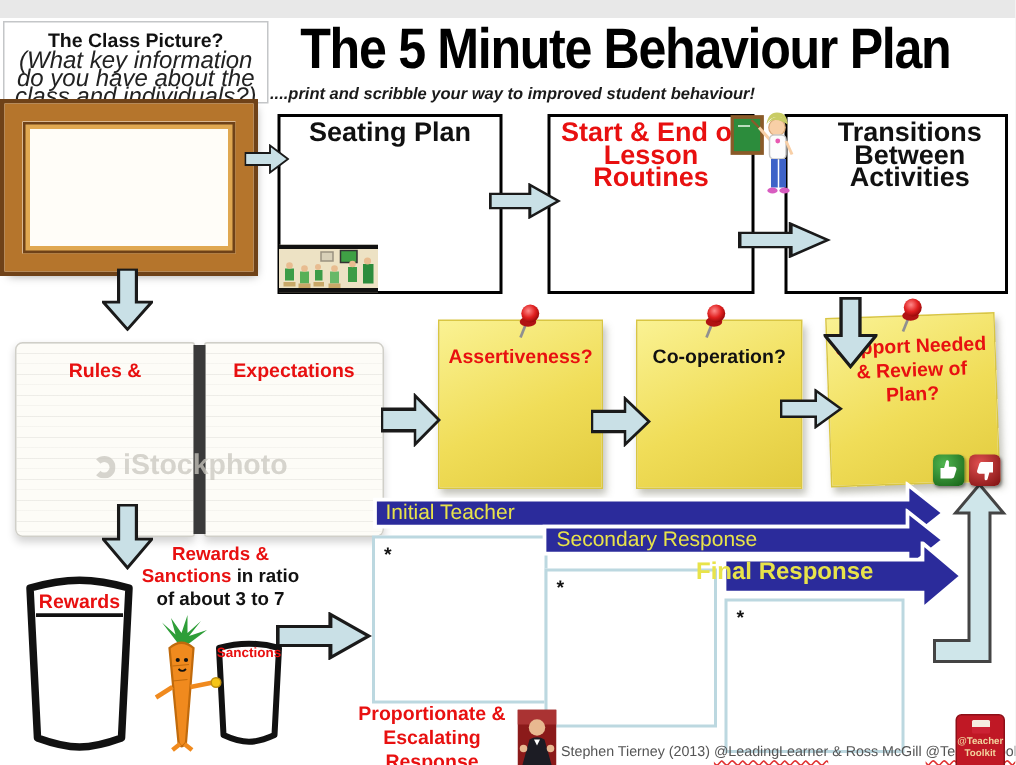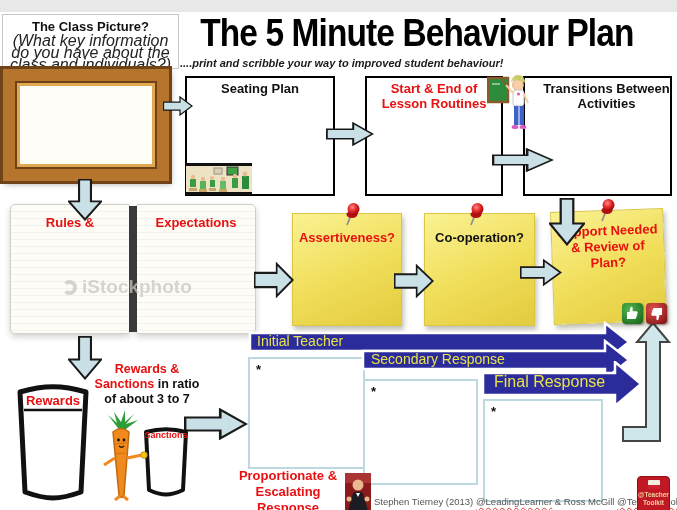--- a/index.html
+++ b/index.html
@@ -36,21 +36,21 @@
     border:12px solid #b5752c;
     box-shadow:
       0 0 0 3px #6f4218,
       inset 0 0 0 2px #6f4218,
       inset 0 0 0 5px #e0a851,
       2px 3px 6px rgba(0,0,0,.35);
   }
 
   
   .flow-box { border:2px solid #000; background:#fff; }
-  .box-title { font-weight:bold; font-size:13px; text-align:center; padding-top:3px; line-height:15px; }
+  .box-title { font-weight:bold; font-size:18px; text-align:center; padding-top:3px; line-height:15px; }
   .red-text { color:#e81010; }
 
   
   .sticky {
     width:110px; height:113px;
     background:linear-gradient(155deg,#faf2930%,#f0dd58 55%,#e2cb3e 100%);
     background:linear-gradient(155deg,#faf293 0%,#f0dd58 55%,#e2cb3e 100%);
     border:1px solid #d9c643;
     box-shadow:2px 4px 5px rgba(120,120,100,.45);
   }
@@ -72,21 +72,21 @@
   }
   .attribution {
     left:374px; top:484px; width:265px; font-size:9.5px; color:#555; white-space:nowrap;
   }
   .squiggle { text-decoration:underline wavy #e03030 1px; text-underline-offset:2px; }
 
   
   .jar-label { position:absolute; color:#e81010; font-weight:bold; text-align:center; width:100%; }
 
   
-  .book { left:10px; top:192px; width:247px; height:117px; }
+  .book { left:10px; top:216px; width:247px; height:117px; }
   .page {
     position:absolute; top:0; height:130px; width:120px;
     background:repeating-linear-gradient(#fdfcf7 0px,#fdfcf7 6px,#e6e5e0 7px);
     border:1px solid #d0cfc8; box-shadow:0 3px 6px rgba(0,0,0,.18);
   }
   .page.left  { left:0;   border-radius:5px 2px 2px 5px; }
   .page.right { left:126px; border-radius:2px 5px 5px 2px; }
   .spine { position:absolute; left:119px; top:2px; width:8px; height:126px; background:#3a3a3a; }
   .page-label { position:absolute; top:11px; width:120px; text-align:center; color:#e81010; font-weight:bold; font-size:13px; }
   .watermark {
@@ -287,21 +287,21 @@
   <div class="abs banner-text" style="left:257px;top:321px;">Initial Teacher</div>
 
   <svg class="abs" style="left:361px;top:327px;" width="271" height="42" viewBox="0 0 271 42">
     <polygon points="2,12 244,12 244,2 268,21 244,40 244,30 2,30" fill="#2b2b9b" stroke="#ffffff" stroke-width="2.5"></polygon>
   </svg>
   <div class="abs banner-text" style="left:371px;top:339px;">Secondary Response</div>
 
   <svg class="abs" style="left:481px;top:349px;" width="164" height="46" viewBox="0 0 164 46">
     <polygon points="2,12 134,12 134,1 160,23 134,45 134,34 2,34" fill="#2b2b9b" stroke="#ffffff" stroke-width="2.5"></polygon>
   </svg>
-  <div class="abs banner-text big" style="left:494px;top:361px;">Final Response</div>
+  <div class="abs banner-text big" style="left:464px;top:361px;font-weight:bold;">Final Response</div>
 
   <div class="abs thumb-btn thumb-green" style="left:622px;top:291px;">
     <svg width="21" height="21" viewBox="0 0 21 21">
       <path d="M5,16 L5,9 L7.4,9 L8.6,4.6 C8.9,3.4 10.6,3.7 10.6,4.9 L10.6,8.2 L14.2,8.2 C15.2,8.2 15.9,9.2 15.6,10.1 L14.1,14.9 C13.8,15.6 13.2,16 12.4,16 Z" fill="#ffffff"></path>
     </svg>
   </div>
   <div class="abs thumb-btn thumb-red" style="left:646px;top:291px;">
     <svg width="21" height="21" viewBox="0 0 21 21">
       <path d="M5,16 L5,9 L7.4,9 L8.6,4.6 C8.9,3.4 10.6,3.7 10.6,4.9 L10.6,8.2 L14.2,8.2 C15.2,8.2 15.9,9.2 15.6,10.1 L14.1,14.9 C13.8,15.6 13.2,16 12.4,16 Z" fill="#ffffff" transform="rotate(180 10.5 10.5)"></path>
     </svg>

